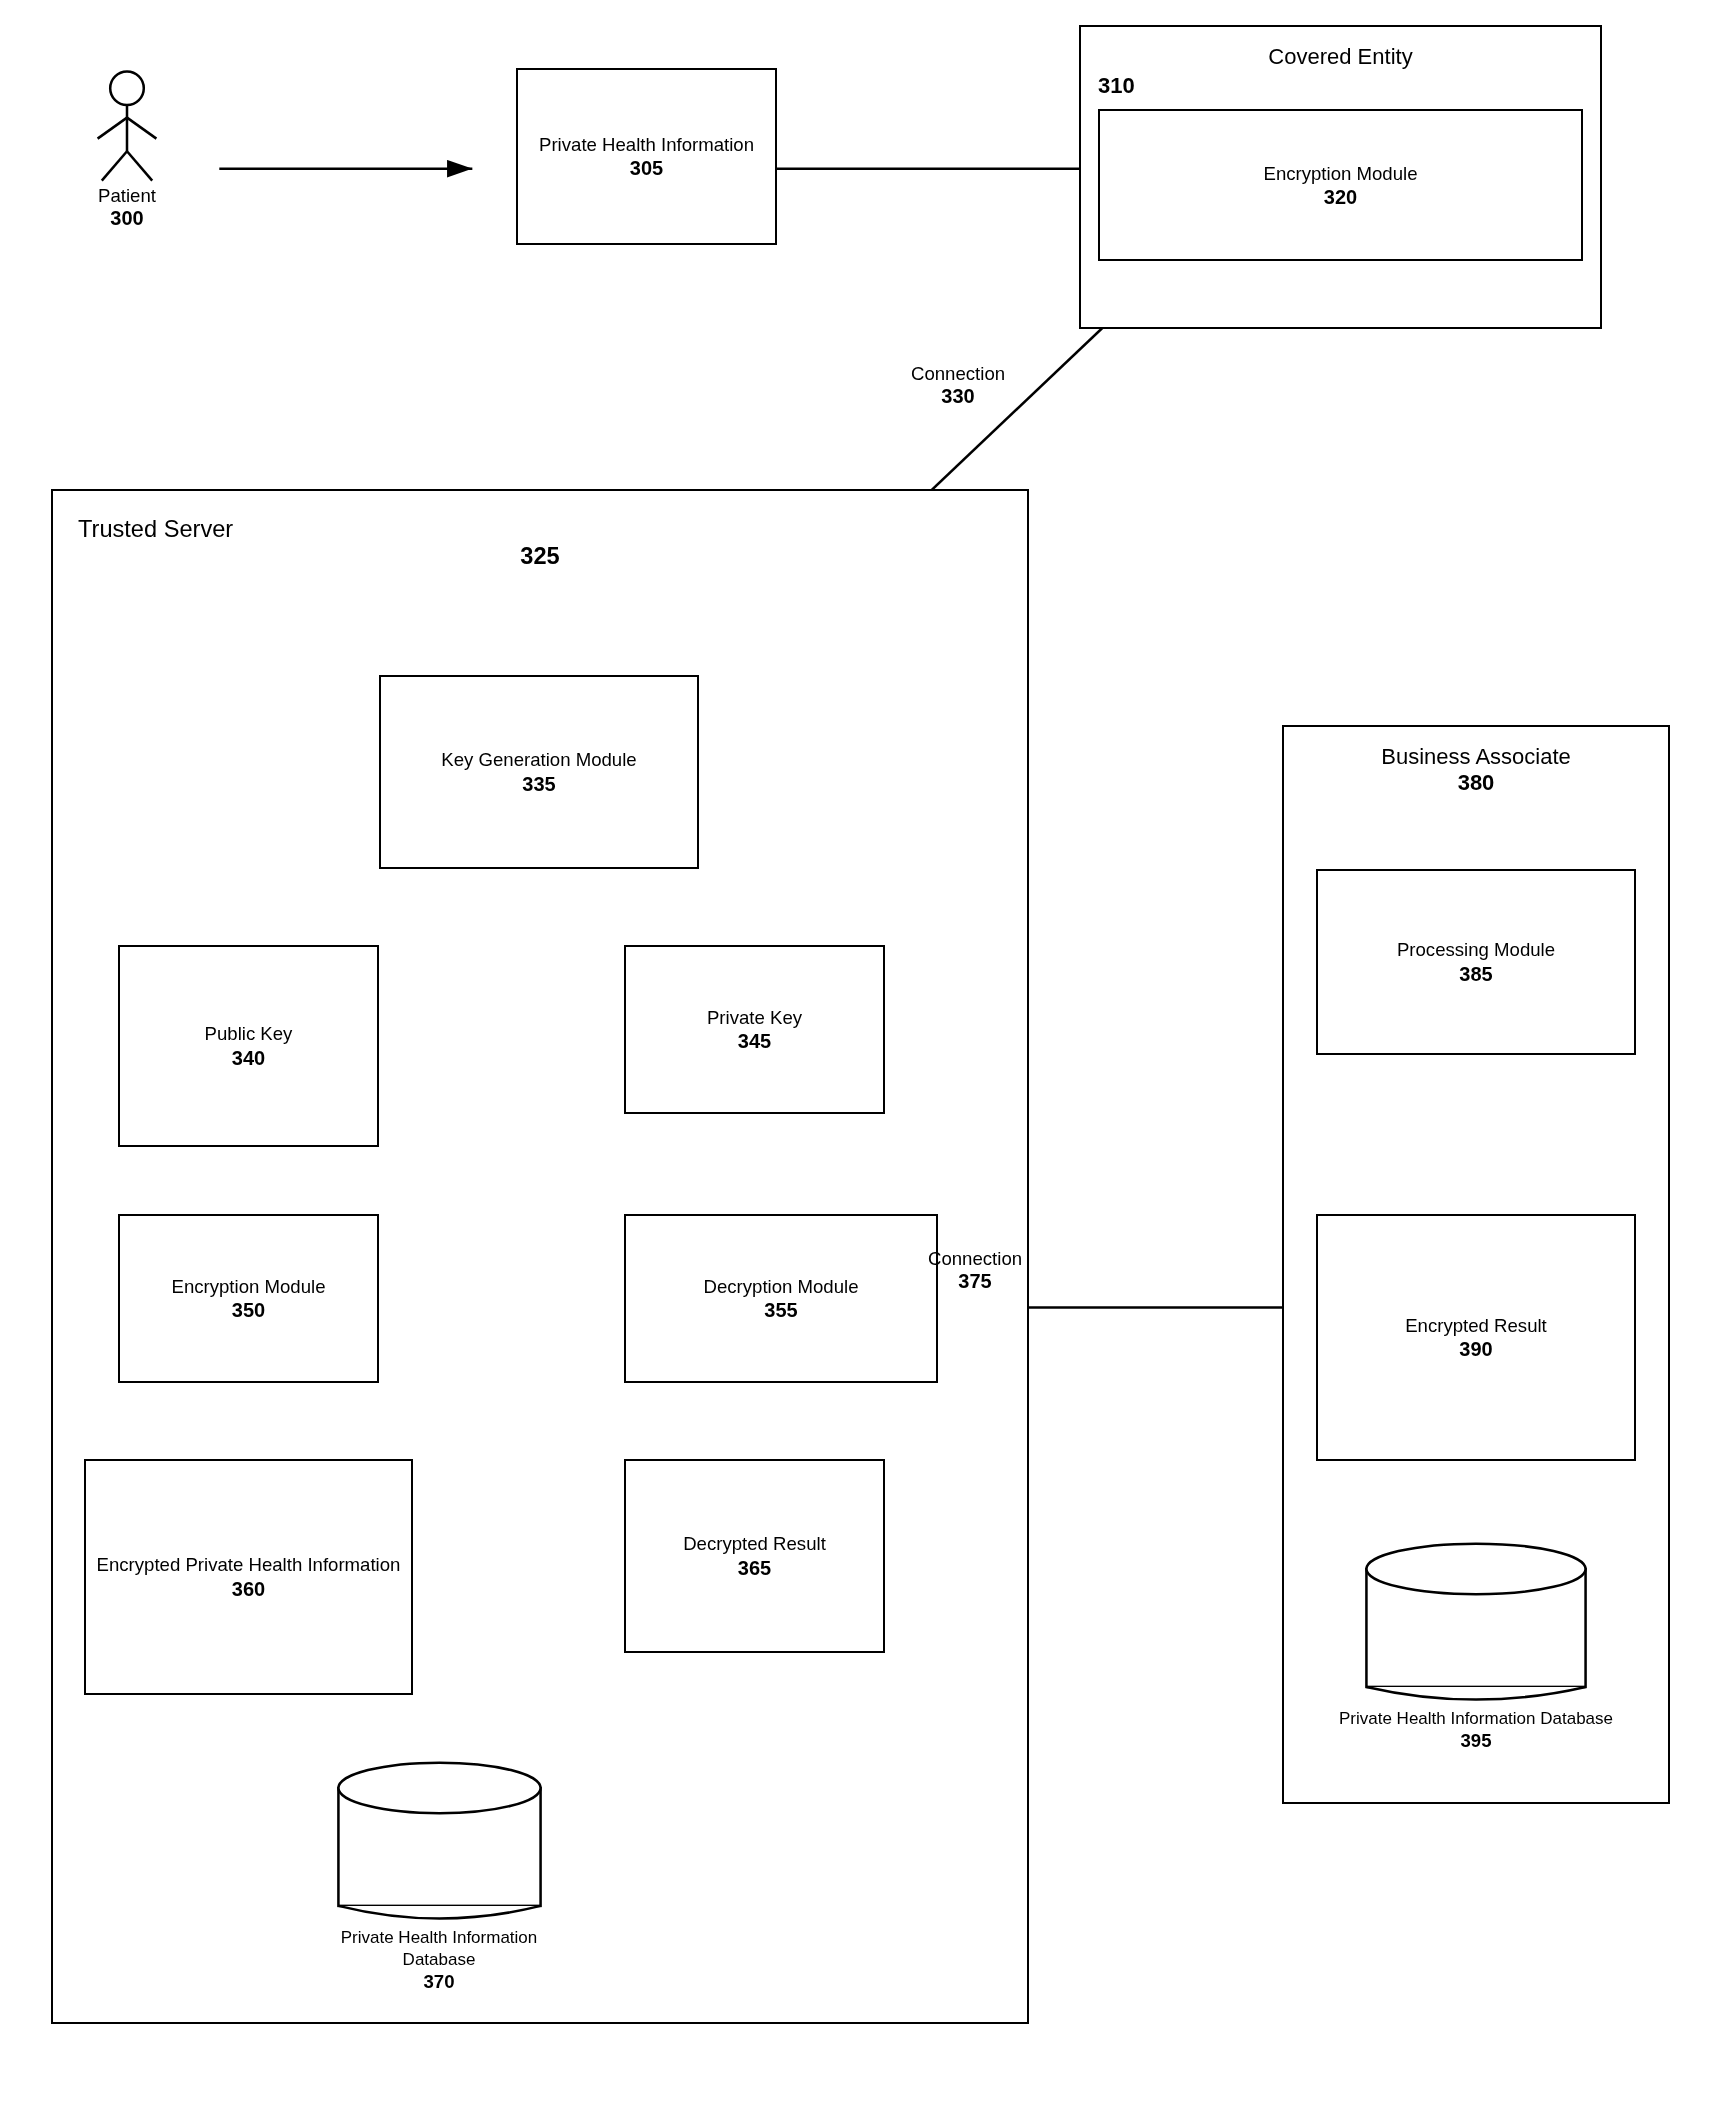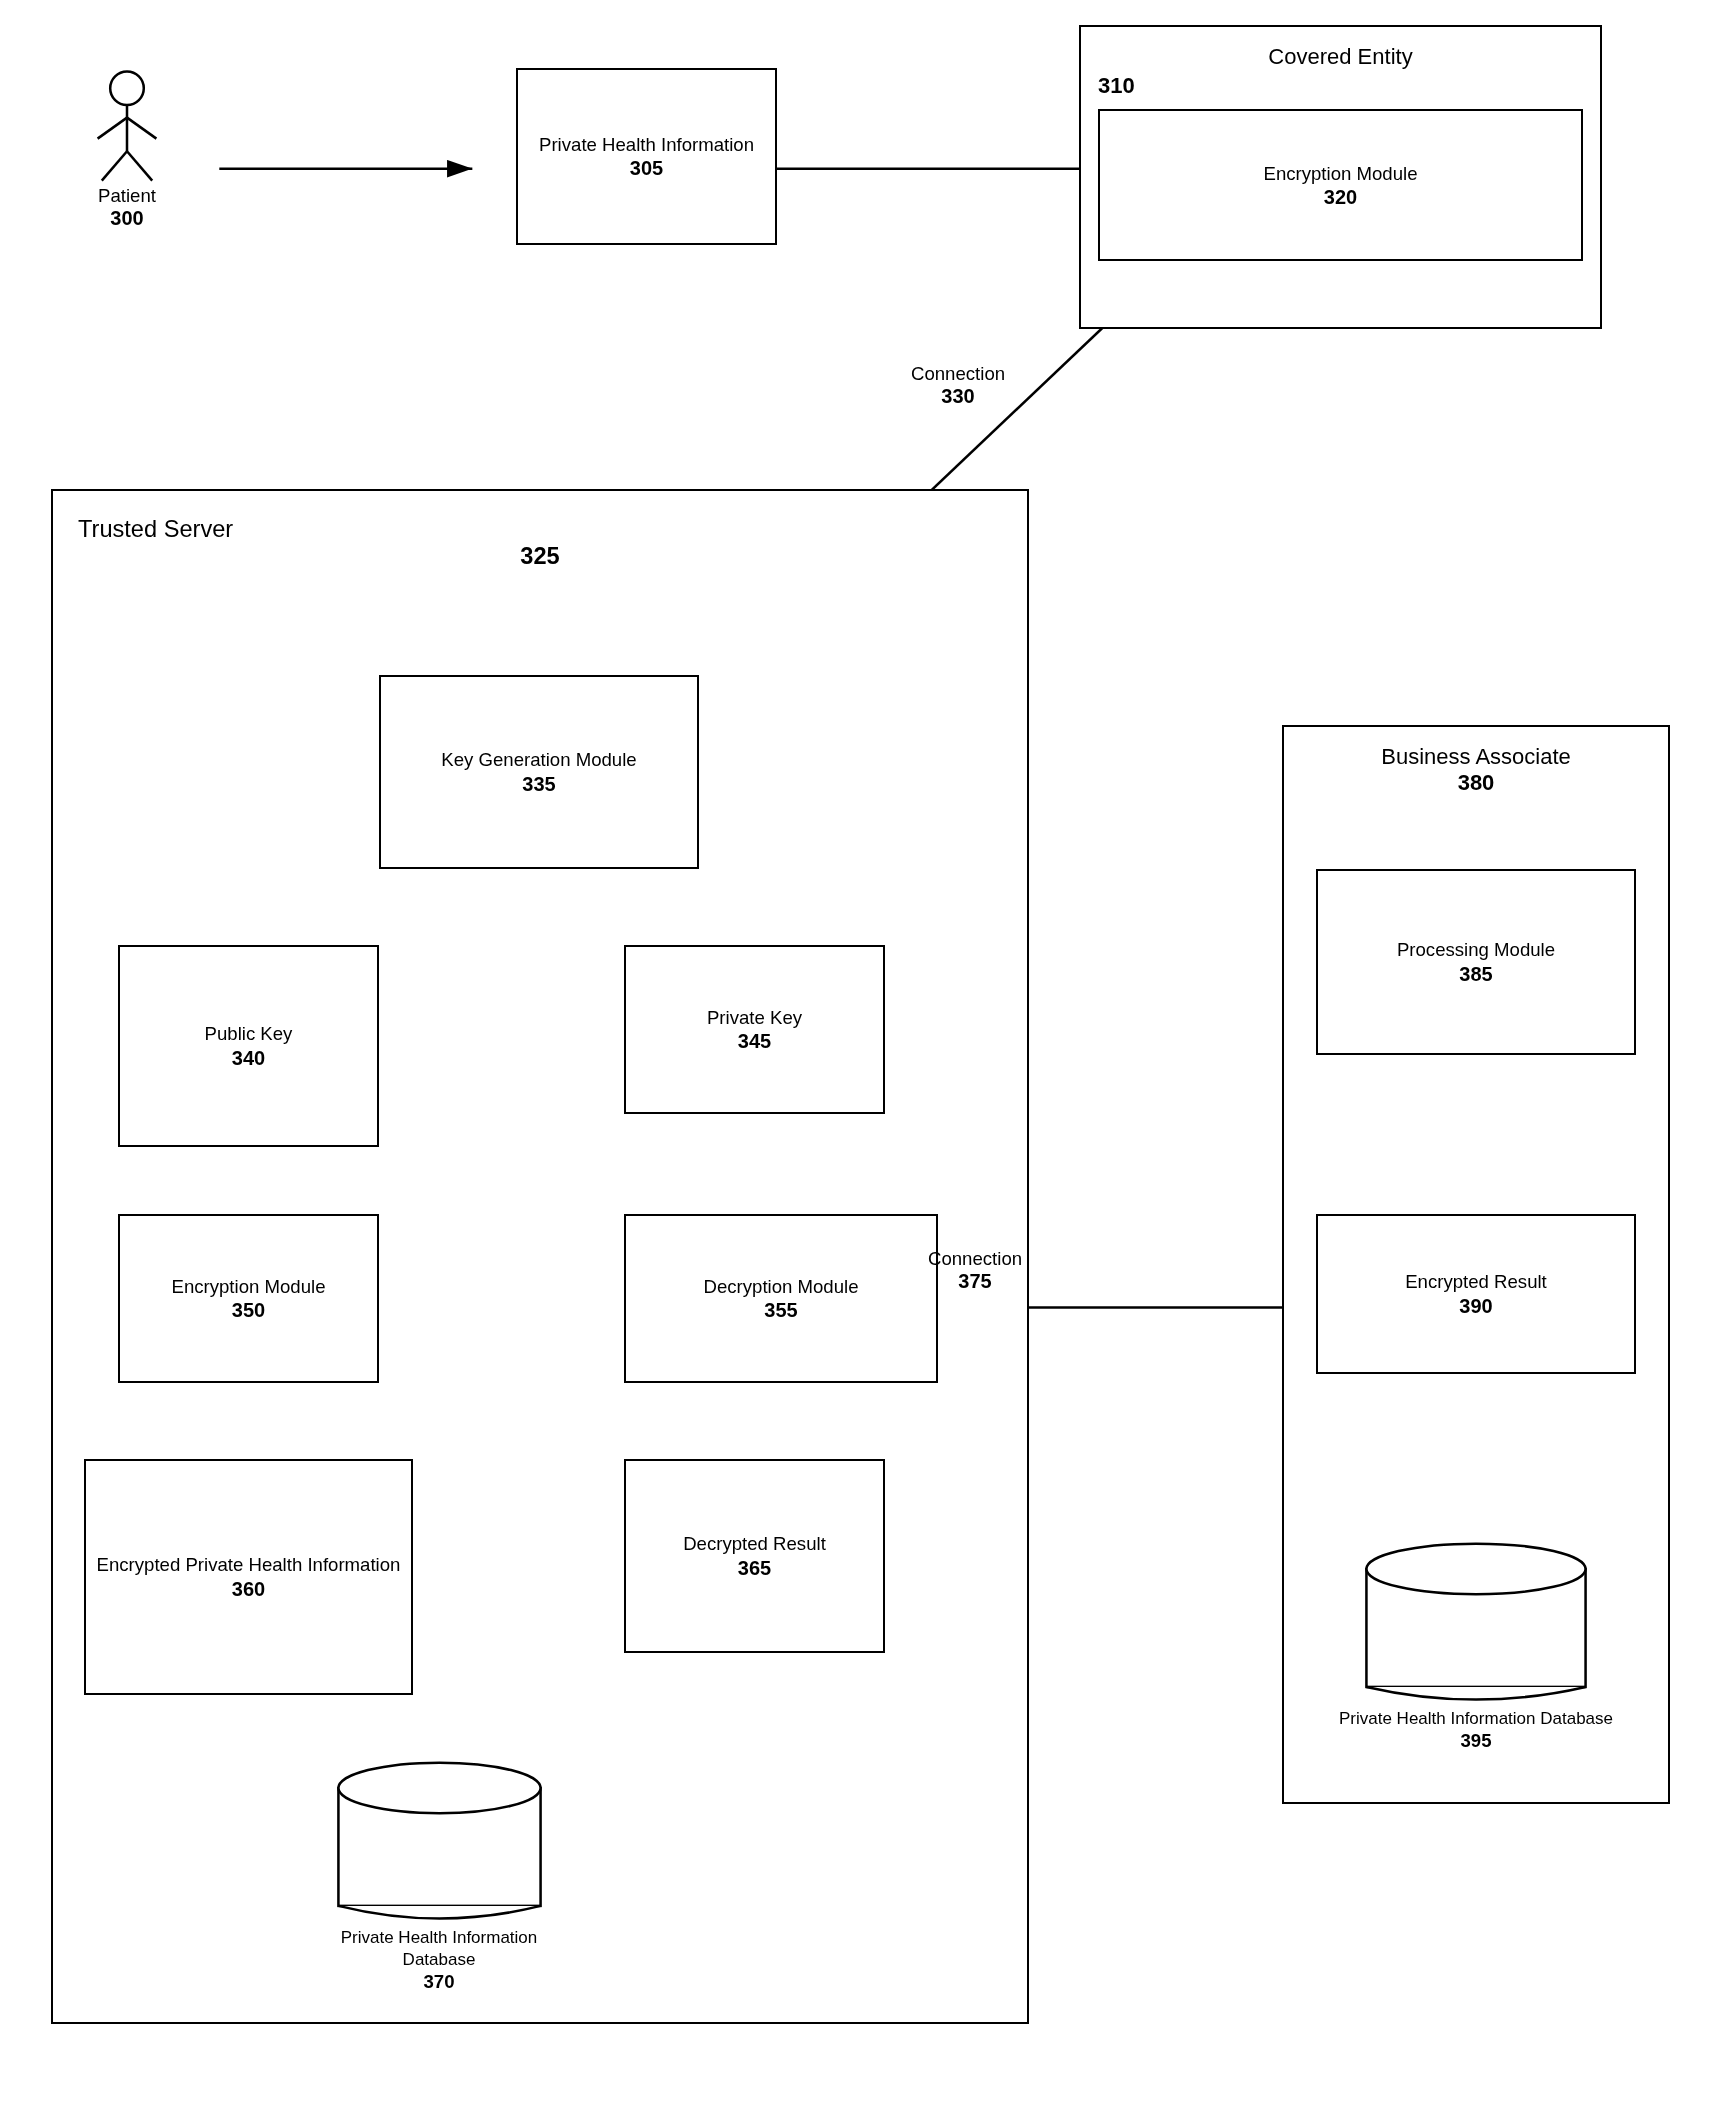--- a/index.html
+++ b/index.html
@@ -255,21 +255,21 @@
   <div class="outer-box" style="left: 1282px; top: 725px; width: 388px; height: 1079px; padding: 17px;">
     <div class="title" style="font-size:22px; text-align:center;">Business Associate</div>
     <div class="title-number" style="font-size:22px; font-weight:bold; text-align:center;">380</div>
   </div>
 
   <div class="box" style="left: 1316px; top: 869px; width: 320px; height: 186px;">
     <div class="label">Processing Module</div>
     <div class="number">385</div>
   </div>
 
-  <div class="box" style="left: 1316px; top: 1214px; width: 320px; height: 160px;">
+  <div class="box" style="left: 1316px; top: 1214px; width: 320px; height: 247px;">
     <div class="label">Encrypted Result</div>
     <div class="number">390</div>
   </div>
 
   <div class="cylinder" style="left: 1316px; top: 1535px; width: 320px;">
     <svg width="236" height="169" viewBox="0 0 280 200">
       <rect x="10" y="40" width="260" height="140" fill="white" stroke="#000" stroke-width="3"></rect>
       <ellipse cx="140" cy="40" rx="130" ry="30" fill="white" stroke="#000" stroke-width="3"></ellipse>
       <path d="M 10 180 Q 140 210 270 180" fill="white" stroke="#000" stroke-width="3"></path>
     </svg>

